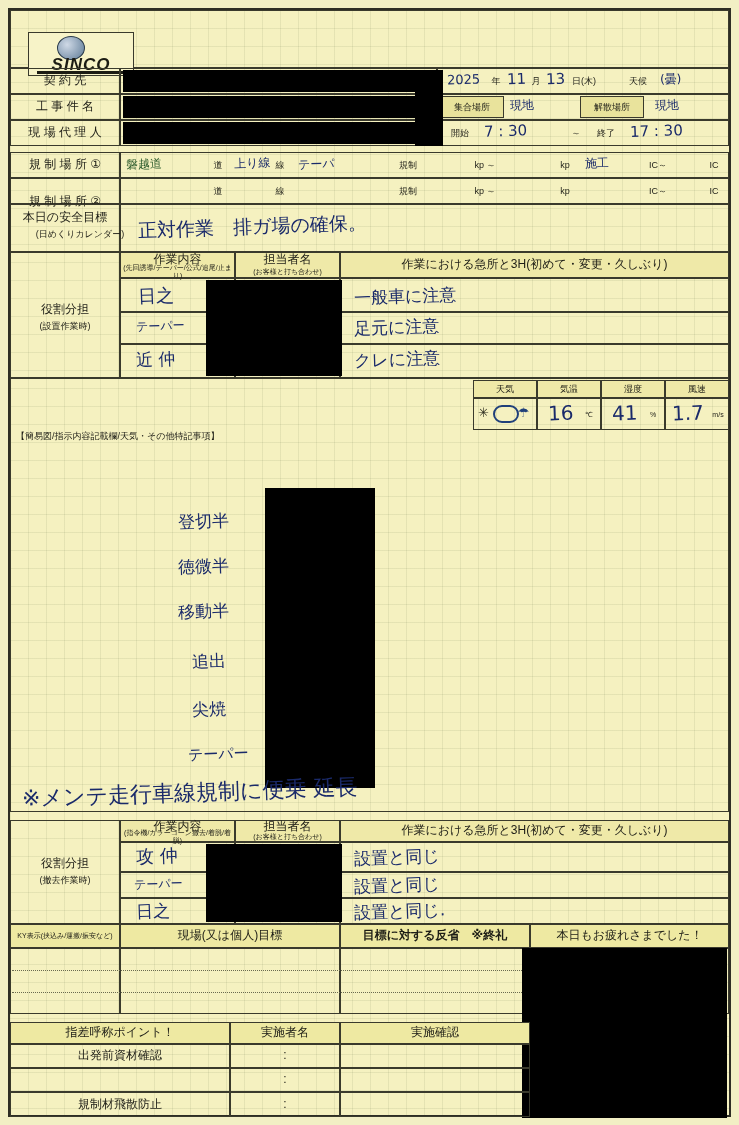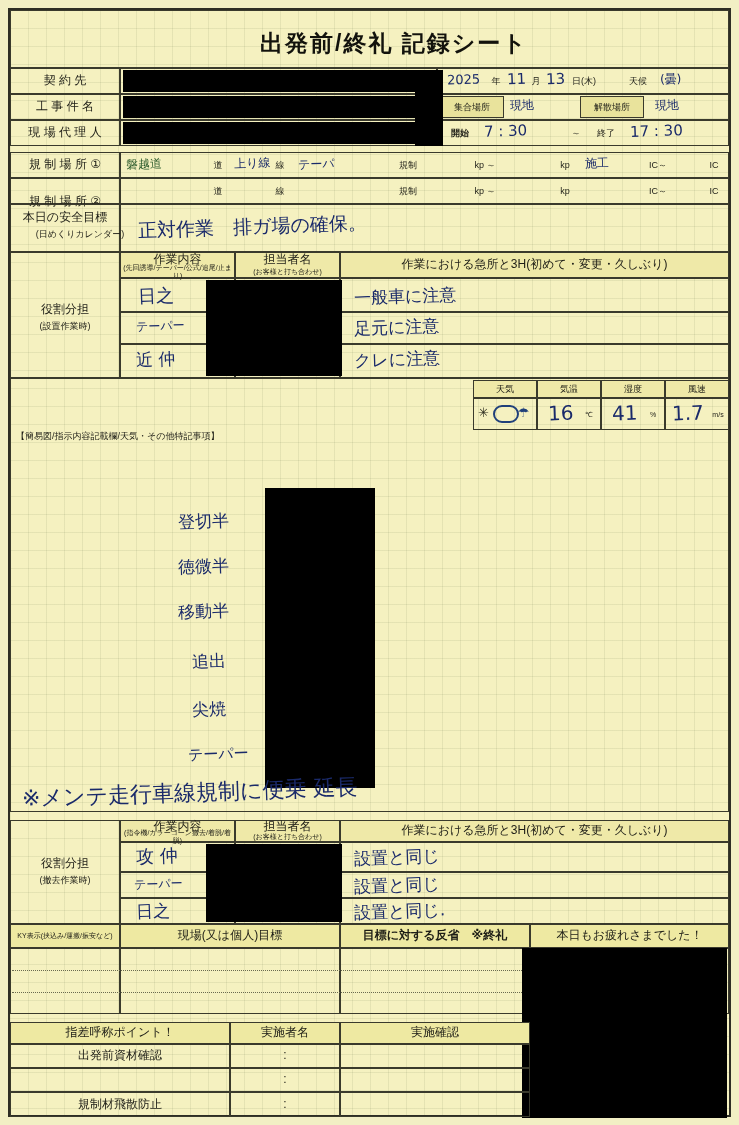--- a/index.html
+++ b/index.html
@@ -33,21 +33,25 @@
   .sunicon{position:absolute;font-size:13px;color:#2a2a1c;}
   .cloud{position:absolute;width:22px;height:14px;border:2px solid #20407a;border-radius:10px;}
 </style>
 </head>
 <body>
 
 <div class="sheet">
   <div class="paper">
 
     <div class="bx" style="left:0;top:0;width:719px;height:58px;"></div>
-    <div class="title" style="left:250px;top:18px;">出発前/終礼 記録シート</div>
+    <div class="logo">
+      <div class="globe"></div>
+      <div class="word">SINCO</div>
+      <div class="bar"></div>
+    </div>
 
     <div class="bx" style="left:0;top:58px;width:110px;height:26px;"></div>
     <div class="lbl" style="left:0;top:58px;width:110px;height:26px;">契 約 先</div>
     <div class="bx" style="left:110px;top:58px;width:317px;height:26px;"></div>
     <div class="redact" style="left:113px;top:60px;width:310px;height:22px;"></div>
 
     <div class="bx" style="left:0;top:84px;width:110px;height:26px;"></div>
     <div class="lbl" style="left:0;top:84px;width:110px;height:26px;">工 事 件 名</div>
     <div class="bx" style="left:110px;top:84px;width:317px;height:26px;"></div>
     <div class="redact" style="left:113px;top:86px;width:310px;height:22px;"></div>
@@ -67,21 +71,21 @@
     <div class="lbl small" style="left:612px;top:60px;width:32px;height:22px;">天候</div>
     <div class="hand sm" style="left:650px;top:61px;">(曇)</div>
 
     <div class="bx" style="left:427px;top:84px;width:292px;height:26px;"></div>
     <div class="lbl small" style="left:430px;top:86px;width:64px;height:22px;background:#e9e39c;border:1px solid #3a3a2c;">集合場所</div>
     <div class="hand sm" style="left:500px;top:87px;">現地</div>
     <div class="lbl small" style="left:570px;top:86px;width:64px;height:22px;background:#e9e39c;border:1px solid #3a3a2c;">解散場所</div>
     <div class="hand sm" style="left:645px;top:87px;">現地</div>
 
     <div class="bx" style="left:427px;top:110px;width:292px;height:26px;"></div>
-    <div class="lbl small" style="left:432px;top:112px;width:36px;height:22px;font-weight:bold;">開始</div>
+    <div class="lbl small" style="left:432px;top:112px;width:36px;height:22px;">開始</div>
     <div class="hand" style="left:474px;top:112px;">7 : 30</div>
     <div class="lbl small" style="left:556px;top:112px;width:20px;height:22px;">～</div>
     <div class="lbl small" style="left:578px;top:112px;width:36px;height:22px;">終了</div>
     <div class="hand" style="left:620px;top:112px;">17 : 30</div>
     <div class="redact" style="left:405px;top:60px;width:28px;height:76px;"></div>
 
     <div class="bx" style="left:0;top:142px;width:110px;height:26px;"></div>
     <div class="lbl" style="left:0;top:142px;width:110px;height:26px;">規 制 場 所 ①</div>
     <div class="bx" style="left:110px;top:142px;width:609px;height:26px;"></div>
     <div class="hand sm" style="left:116px;top:146px;color:#2b5a2b;">磐越道</div>

